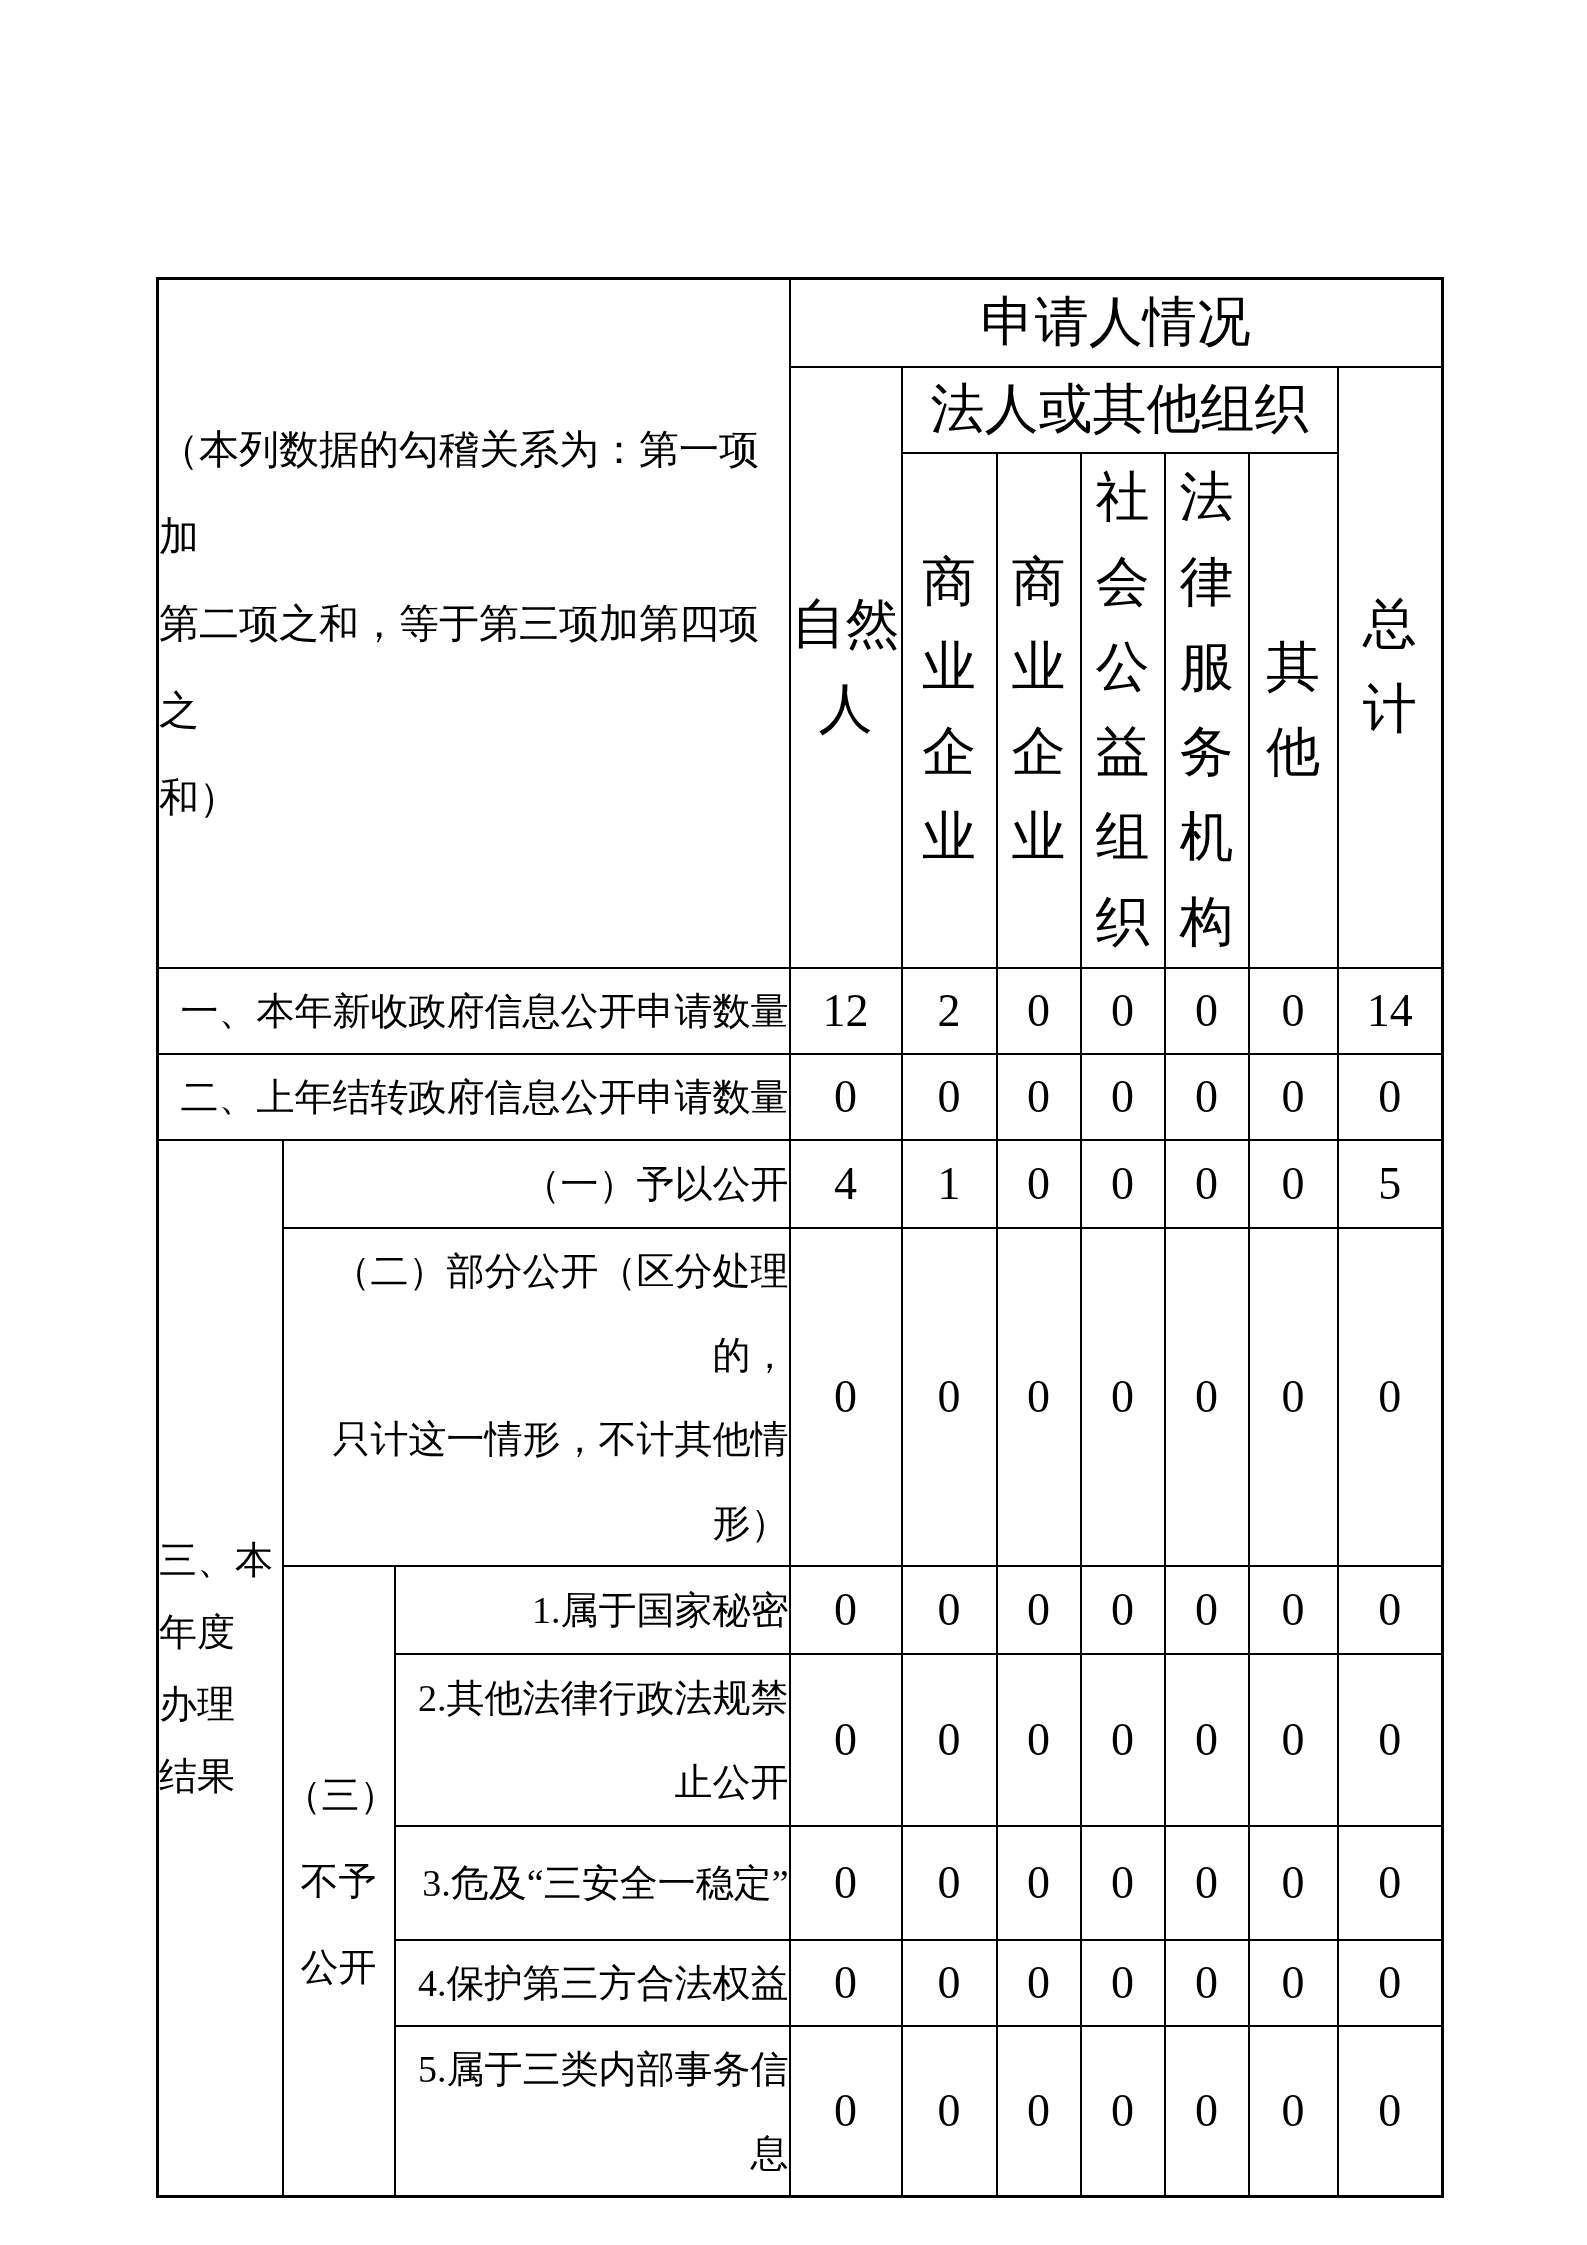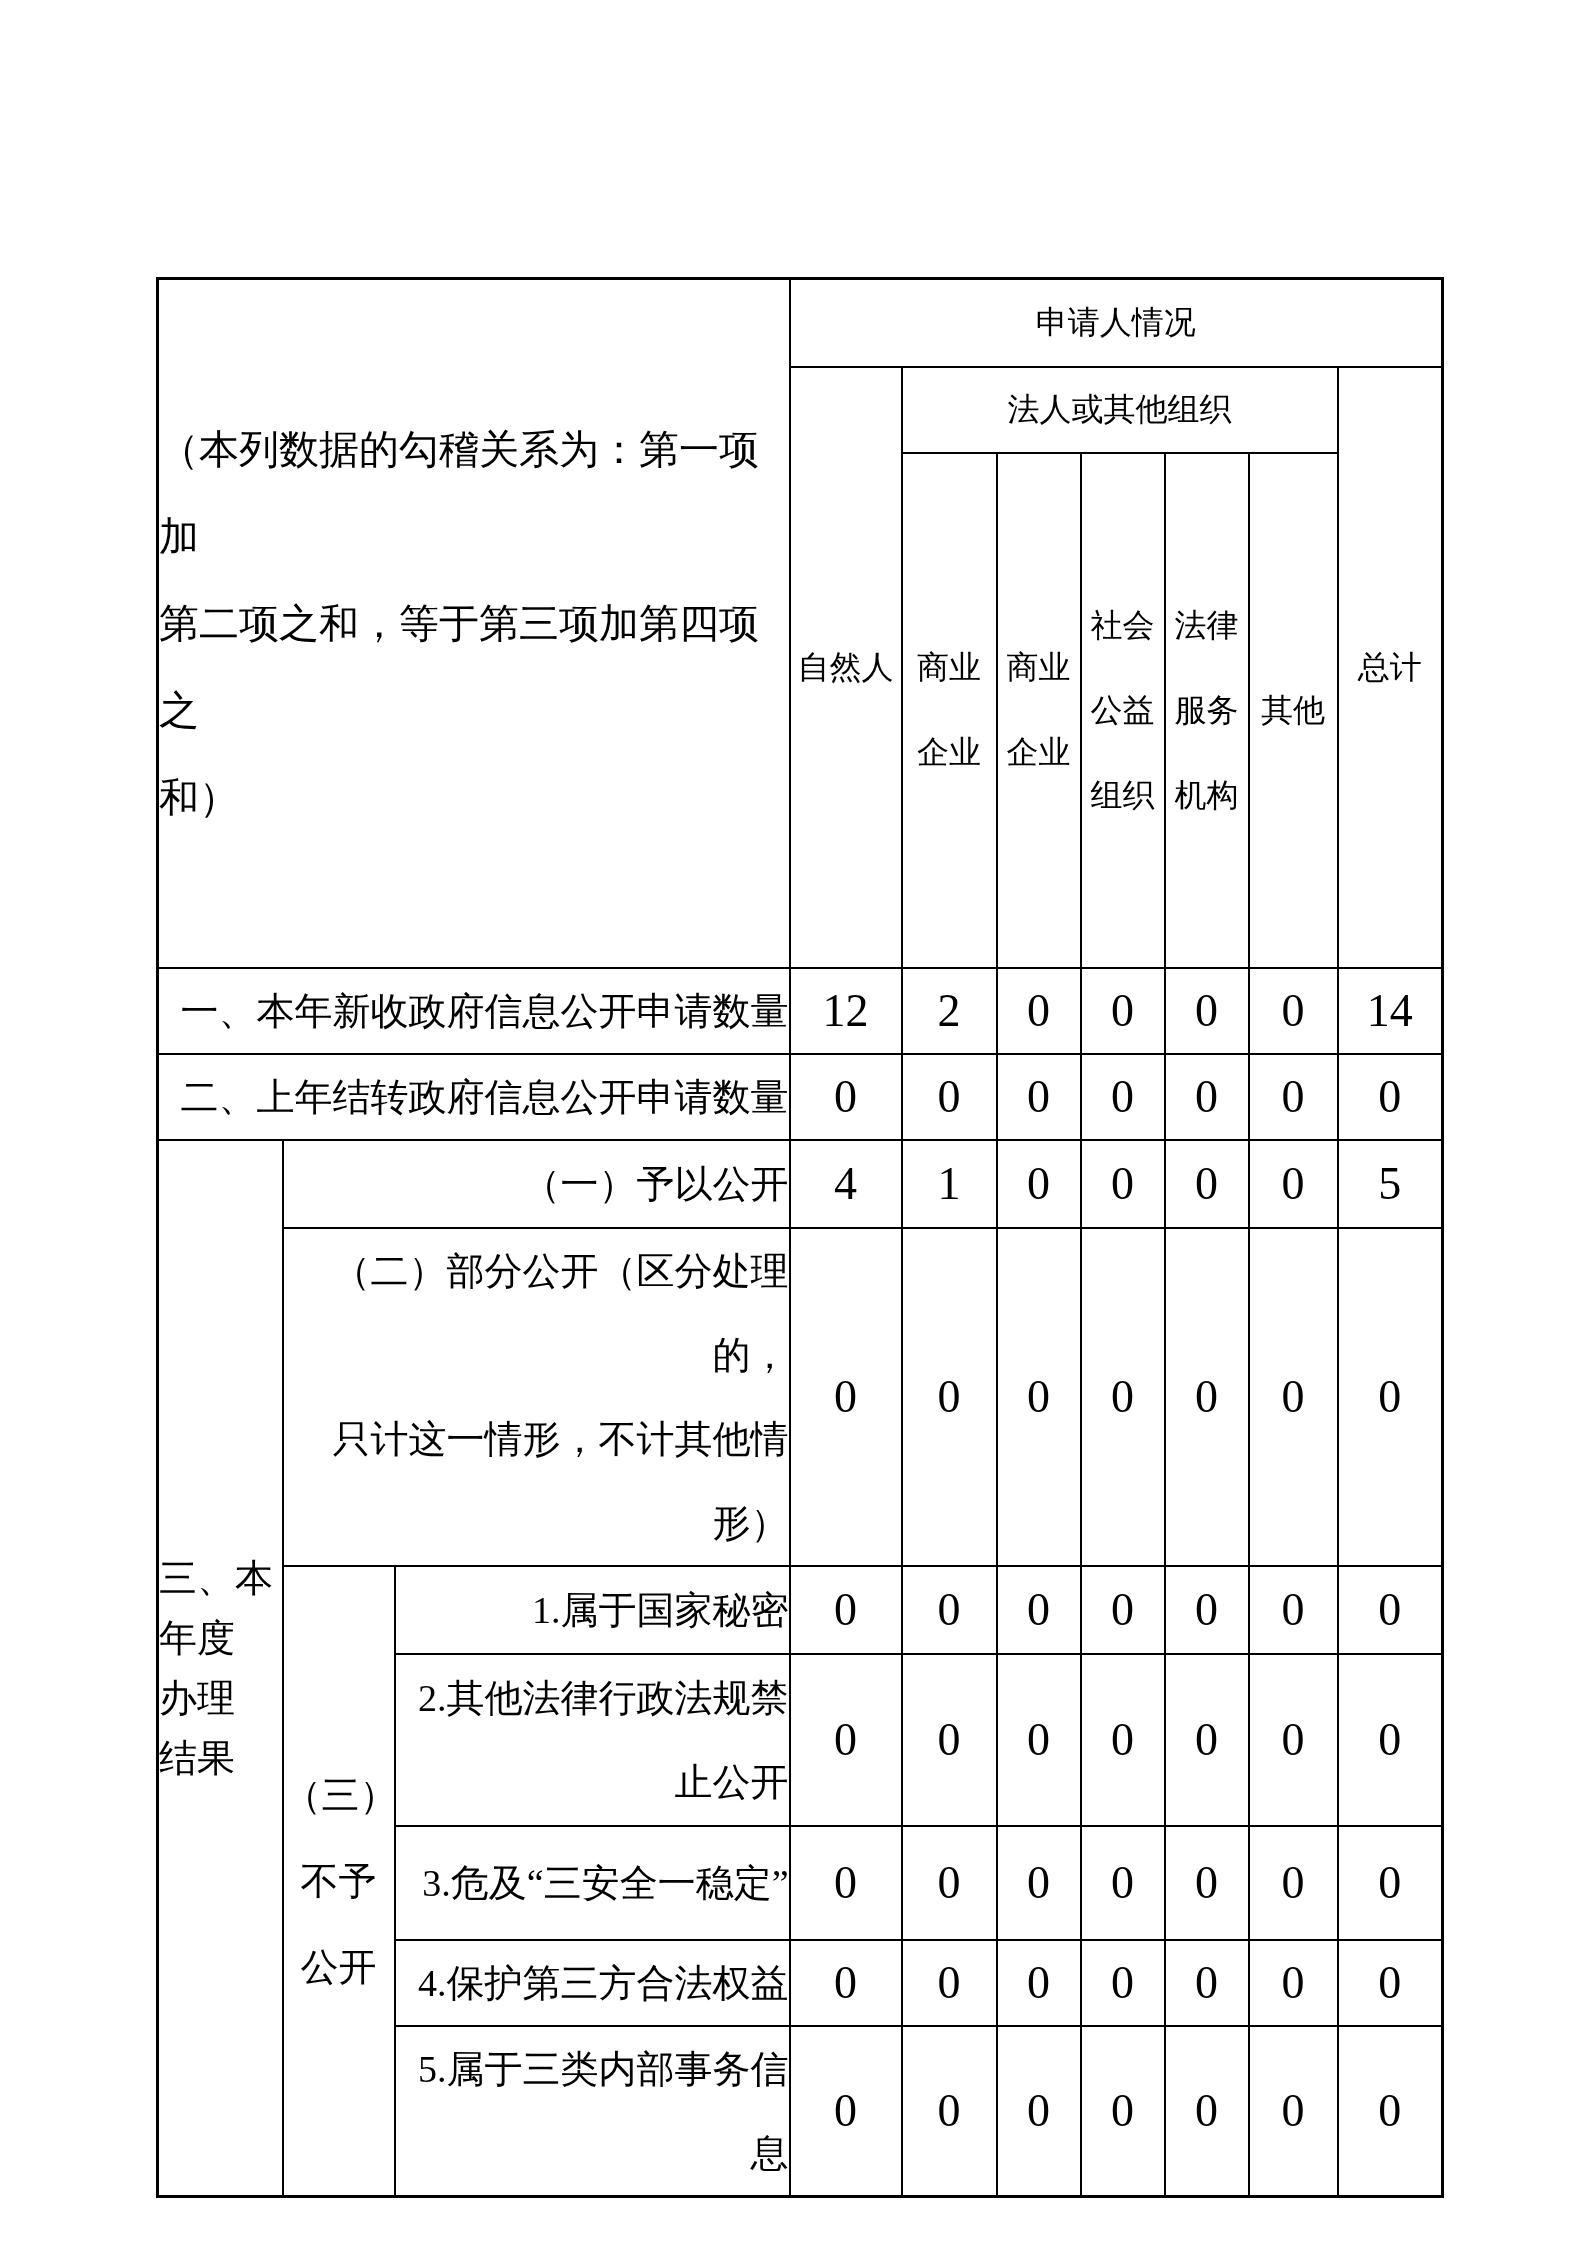--- a/index.html
+++ b/index.html
@@ -52,21 +52,21 @@
   tr.r12 { height: 164px; }
 
   .note {
     font-size: 40px;
     line-height: 87px;
     text-align: left;
     padding: 0 12px 0 20px;
     white-space: pre-line;
   }
   .hdr {
-    font-size: 32px;
+    font-size: 54px;
     text-align: center;
     margin-left: 13px;
   }
   .vhead {
     line-height: 85px;
     padding: 0 4px;
     word-break: break-all;
   }
   .rowlabel {
     font-size: 38px;
@@ -76,21 +76,21 @@
   }
   .pad12 { padding-left: 12px; }
   .pre { white-space: pre-line; }
   .num {
     font-size: 46px;
     text-align: center;
     font-family: "Liberation Serif", "DejaVu Serif", serif;
   }
   .seclabel {
     font-size: 38px;
-    line-height: 60px;
+    line-height: 72px;
     white-space: pre-line;
     text-align: left;
     padding-left: 6px;
     vertical-align: middle;
     margin-left: 16px;
   }
   .denylabel {
     font-size: 38px;
     line-height: 86px;
     white-space: pre-line;

